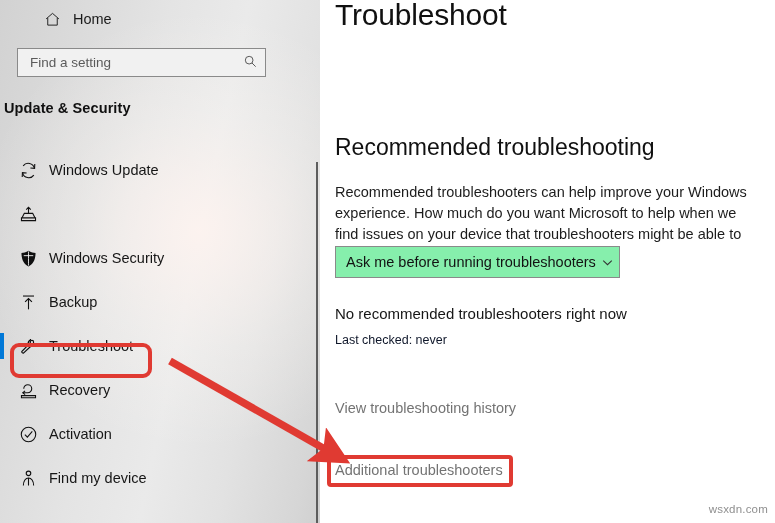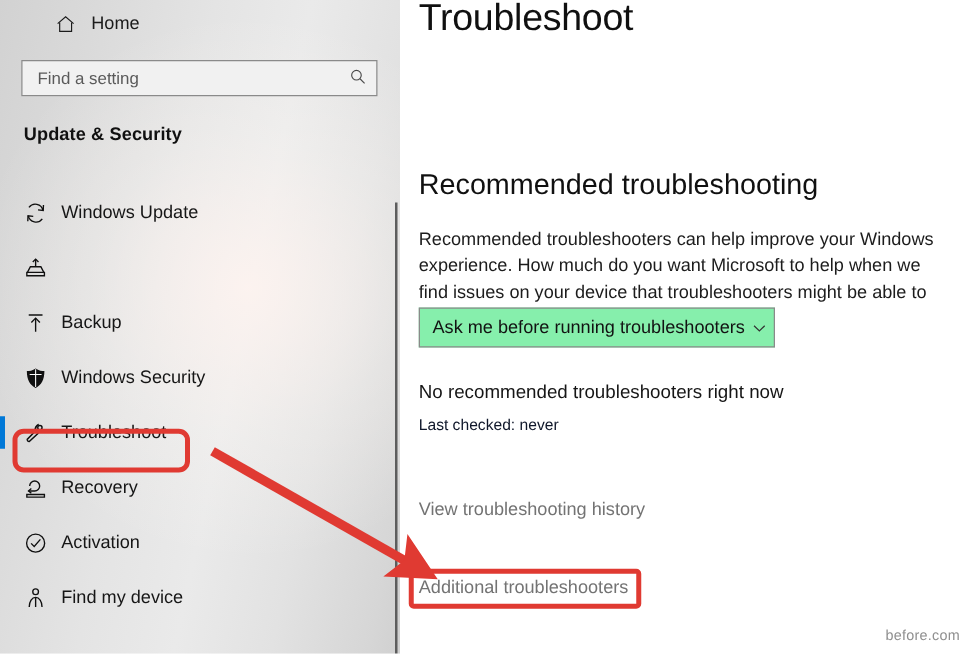--- a/index.html
+++ b/index.html
@@ -36,21 +36,21 @@
   .home-icon { width: 26px; margin-left: 15px; display:flex; align-items:center; justify-content:center; }
   .home-label {
     margin-left: 8px;
     font-size: 14.5px;
     color: #1b1b1b;
   }
 
   .search-box {
     position: absolute;
     left: 17px; top: 48px;
-    width: 285px; height: 29px;
+    width: 249px; height: 29px;
     background: #f1f1f1;
     border: 1px solid #8a8a8a;
     display: flex; align-items: center;
   }
   .search-input {
     flex: 1 1 auto;
     border: 0; outline: none; background: transparent;
     font-family: "Liberation Sans", sans-serif;
     font-size: 13.5px;
     color: #444;
@@ -58,21 +58,21 @@
   }
   .search-input::placeholder { color: #5a5a5a; opacity: 1; }
   .search-btn {
     width: 30px; height: 27px;
     display: flex; align-items: center; justify-content: center;
     background: transparent; border: 0; cursor: pointer;
   }
 
   .section-title {
     position: absolute;
-    left: 19px; top: 100px;
+    left: 4px; top: 100px;
     font-size: 14.5px;
     font-weight: bold;
     color: #101010;
     letter-spacing: 0.1px;
   }
 
   #nav { position: absolute; left: 0; top: 148px; width: 310px; }
   .nav-item {
     position: relative;
     height: 44px;
@@ -275,38 +275,38 @@
             <path d="M10 2.4 V8.6"></path>
             <path d="M7.6 4.8 L10 2.4 L12.4 4.8"></path>
             <path d="M3.2 13.4 L5.6 8.8 H14.4 L16.8 13.4"></path>
             <path d="M2.6 13.6 H17.4 V16.4 H2.6 Z"></path>
           </svg>
         </span>
       </div>
 
       <div class="nav-item">
         <span class="nav-icon">
-          <svg width="19" height="19" viewBox="0 0 20 20" fill="none" stroke="#101010" stroke-width="1.15">
-            <line x1="4.2" y1="3.2" x2="15.8" y2="3.2"></line>
-            <line x1="10" y1="5.8" x2="10" y2="17.2"></line>
-            <path d="M6.4 9.4 L10 5.8 L13.6 9.4"></path>
-          </svg>
-        </span>
-        <span class="nav-label">Backup</span>
-      </div>
-
-      <div class="nav-item">
-        <span class="nav-icon">
           <svg width="19" height="19" viewBox="0 0 20 20">
             <path d="M10 1.8 C7.4 3.6 4.6 4.1 2.6 4.1 C2.6 11.4 5.2 16.0 10 18.4 C14.8 16.0 17.4 11.4 17.4 4.1 C15.4 4.1 12.6 3.6 10 1.8 Z" fill="#101010"></path>
             <path d="M10 2.6 C10 2.6 10 17.4 10 17.4" stroke="#ffffff" stroke-width="0.9"></path>
             <path d="M5.0 7.0 L15.0 7.0" stroke="#ffffff" stroke-width="0.9"></path>
           </svg>
         </span>
         <span class="nav-label">Windows Security</span>
+      </div>
+
+      <div class="nav-item">
+        <span class="nav-icon">
+          <svg width="19" height="19" viewBox="0 0 20 20" fill="none" stroke="#101010" stroke-width="1.15">
+            <line x1="4.2" y1="3.2" x2="15.8" y2="3.2"></line>
+            <line x1="10" y1="5.8" x2="10" y2="17.2"></line>
+            <path d="M6.4 9.4 L10 5.8 L13.6 9.4"></path>
+          </svg>
+        </span>
+        <span class="nav-label">Backup</span>
       </div>
 
       <div class="nav-item selected">
         <span class="sel-bar"></span>
         <span class="nav-icon">
           <svg width="19" height="19" viewBox="0 0 20 20" fill="none" stroke="#101010" stroke-width="1.2">
             <path d="M12.6 2.6 A4.4 4.4 0 0 0 11.9 10.3 L4.6 17.0 A1.6 1.6 0 0 1 2.9 15.3 L9.8 8.2 A4.4 4.4 0 0 1 12.6 2.6 Z"></path>
             <circle cx="13.6" cy="5.4" r="1.8"></circle>
           </svg>
         </span>
@@ -368,21 +368,21 @@
     </div>
 
     <div class="status-main">No recommended troubleshooters right now</div>
     <div class="status-sub">Last checked: never</div>
 
     <a class="link" id="link-history" href="#">View troubleshooting history</a>
     <a class="link" id="link-additional" href="#">Additional troubleshooters</a>
 
     <div class="anno-box-link"></div>
 
-    <div class="watermark">before.com</div>
+    <div class="watermark">wsxdn.com</div>
   </div>
 
   <svg id="arrow-layer" viewBox="0 0 775 523">
     <defs>
       <marker id="ah" markerWidth="5.2" markerHeight="5.2" refX="2.1" refY="2.6" orient="auto">
         <path d="M0,0 L5.2,2.6 L0,5.2 L1.1,2.6 Z" fill="#e03a32"></path>
       </marker>
     </defs>
     <line x1="170" y1="361" x2="330" y2="452" stroke="#e03a32" stroke-width="7.5" marker-end="url(#ah)"></line>
   </svg>

